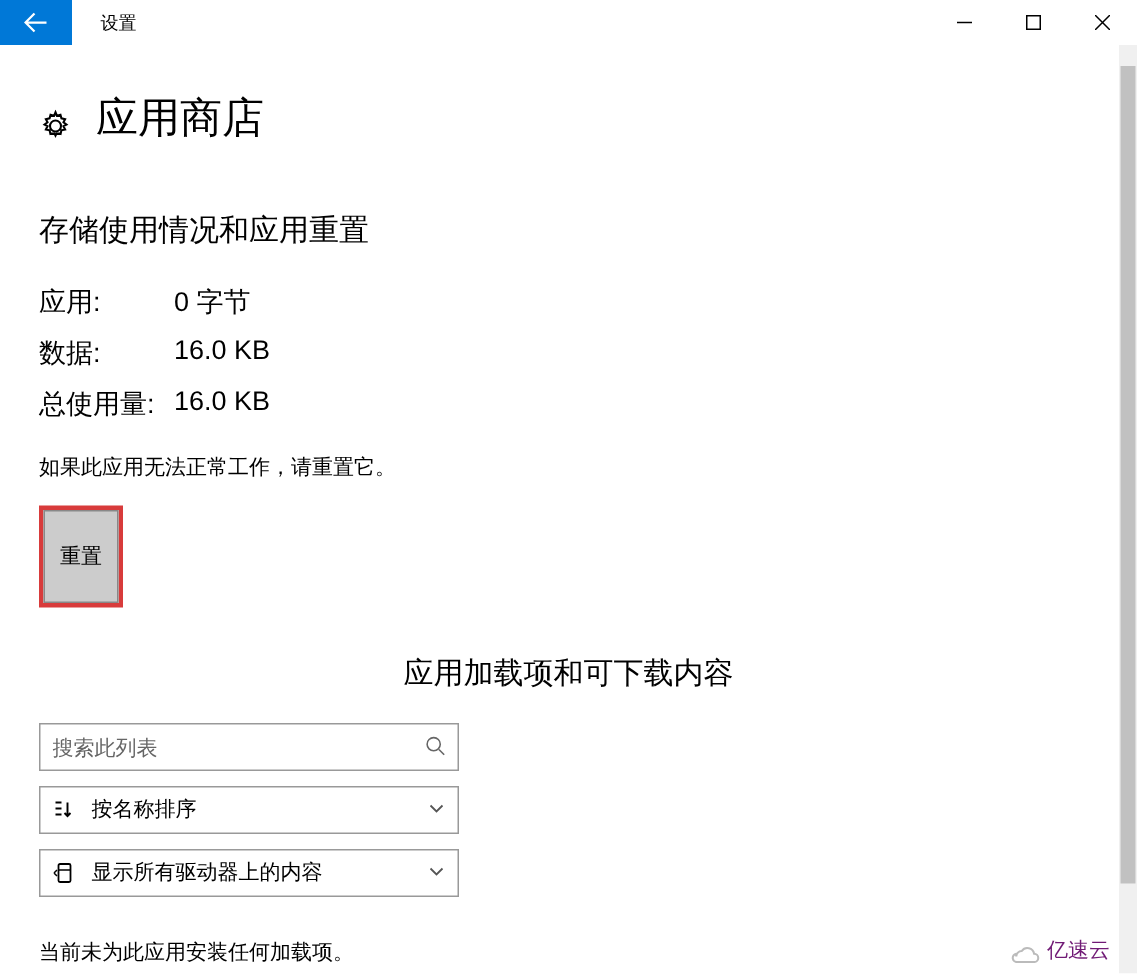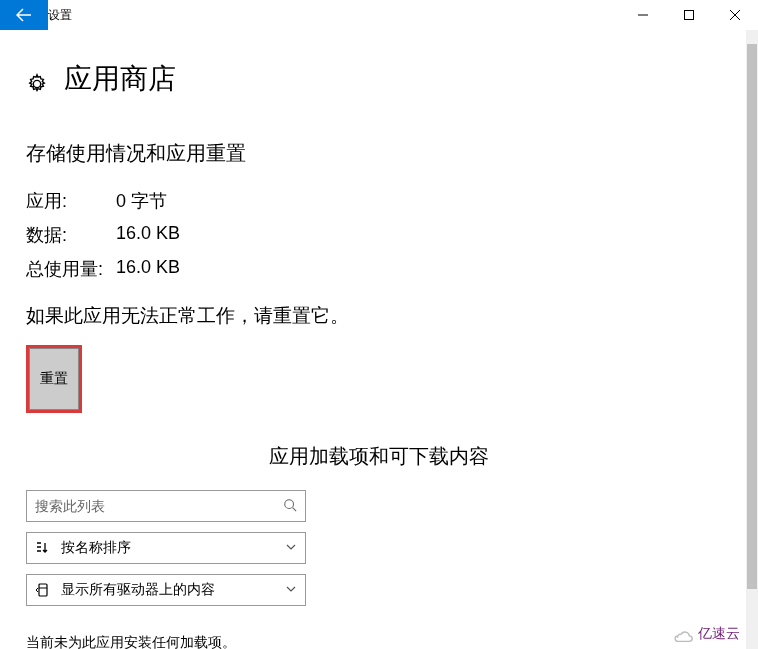--- a/index.html
+++ b/index.html
@@ -23,21 +23,21 @@
       width: 48px;
       background: #0078d7;
       display: flex;
       align-items: center;
       justify-content: center;
       color: #fff;
     }
     .back-btn svg { width: 16px; height: 16px; }
     .title-text {
       flex: 0 0 auto;
-      padding-left: 0;
+      padding-left: 19px;
       display: flex;
       align-items: center;
       font-size: 12px;
       color: #000;
     }
     .title-spacer { flex: 1; }
     .win-controls { display: flex; }
     .win-btn {
       width: 46px;
       display: flex;
@@ -70,21 +70,21 @@
     }
     .stat-row {
       display: flex;
       margin-bottom: 10px;
       font-size: 18px;
     }
     .stat-label { width: 90px; }
     .stat-value { }
     .stats { margin-bottom: 22px; }
     .reset-help {
-      font-size: 19px;
+      font-size: 14px;
       margin-bottom: 16px;
     }
     .reset-btn-wrap {
       display: inline-block;
       border: 3px solid #d83b3b;
       margin-bottom: 30px;
     }
     .reset-btn {
       background: #ccc;
       border: 1px solid #888;

